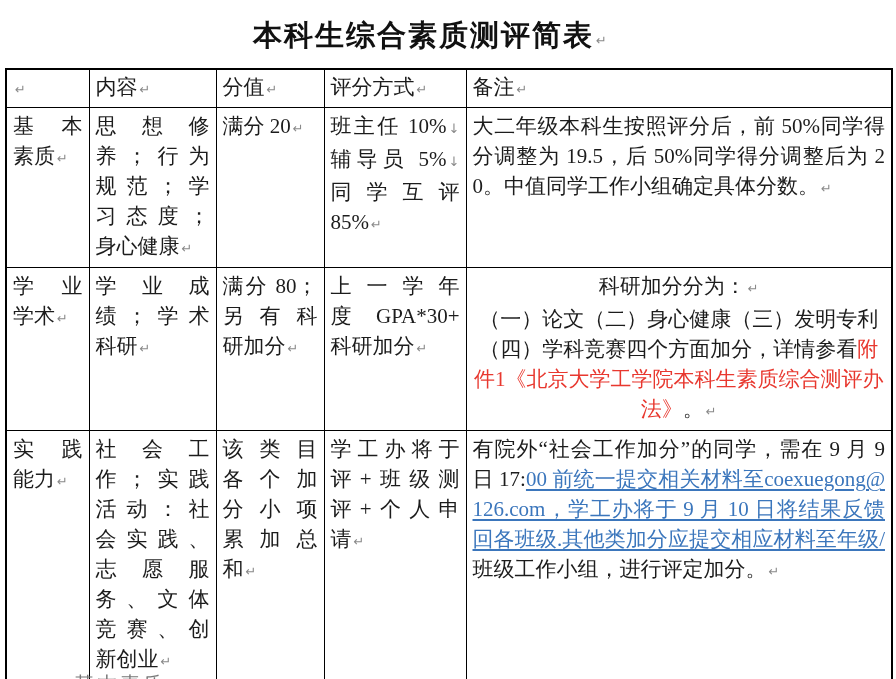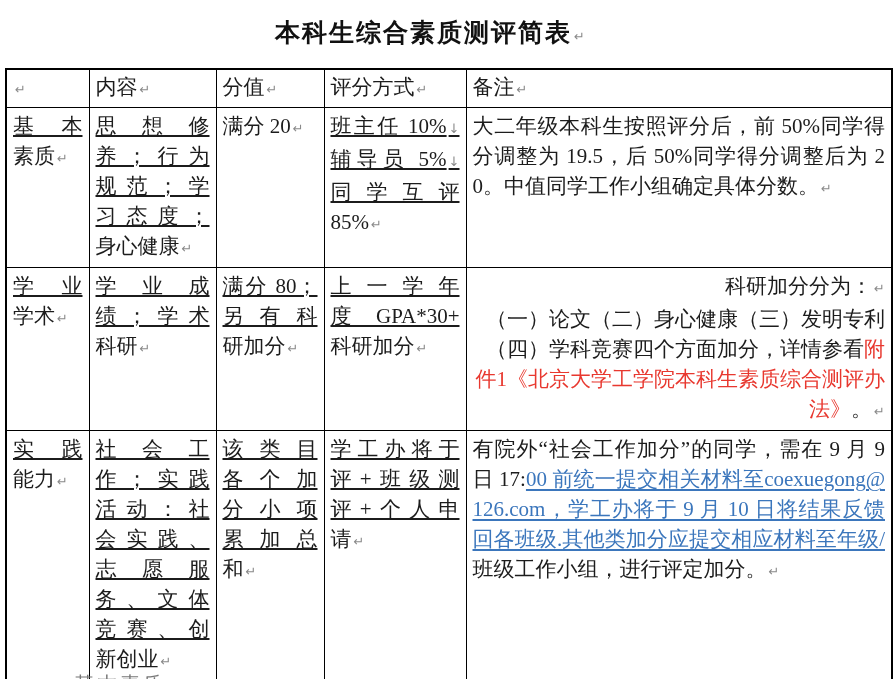--- a/index.html
+++ b/index.html
@@ -1,31 +1,31 @@
 <!DOCTYPE html>
 <html style="--red: #e8382f; --blue: #3b76bc;"><head>
 <meta charset="utf-8">
 <style>
   html,body{margin:0;padding:0;background:#fff;}
   .page{position:relative;width:896px;height:679px;background:#ffffff;overflow:hidden;
         font-family:"Liberation Serif","DejaVu Serif",serif;color:#1c1c1c;}
   .title-row{position:absolute;top:16px;left:0;width:860px;text-align:center;}
-  .title-text{font-size:25px;font-weight:bold;letter-spacing:2px;color:#111;}
+  .title-text{font-size:29px;font-weight:bold;letter-spacing:2px;color:#111;}
   .mark{color:#8a8a8a;font-family:"DejaVu Sans",sans-serif;font-size:13px;padding-left:2px;font-weight:normal;}
   .tbl{position:absolute;left:5px;top:68px;width:886px;border-collapse:collapse;table-layout:fixed;
        border:2.5px solid #000;}
   .tbl td{border:1.5px solid #000;vertical-align:top;padding:3px 6px;font-size:21px;overflow:hidden;}
   tr.hr td{height:27px;padding:2px 6px;}
   tr.r1 td{height:149px;}
   tr.r2 td{height:154px;margin-left:20px;}
   tr.r3 td{height:244px;}
   .ln{line-height:30px;white-space:nowrap;}
-  .just{text-align:justify;text-align-last:justify;text-decoration:underline;}
+  .just{text-align:justify;text-align-last:justify;}
   .para{margin:0;line-height:30px;text-align:justify;word-break:break-all;}
-  .para.left{text-align:right;}
+  .para.left{text-align:center;}
   .red{color:var(--red,#e8382f);}
   .link{color:var(--blue,#3b76bc);text-decoration:underline;text-underline-offset:3px;cursor:pointer;}
   .footer-cut{position:absolute;top:671px;left:28px;font-size:20px;color:#777;letter-spacing:3px;white-space:nowrap;}
 </style>
 </head>
 <body>
 
 <div class="page">
   <div class="title-row">
     <span class="title-text">本科生综合素质测评简表</span><span class="mark">↵</span>

